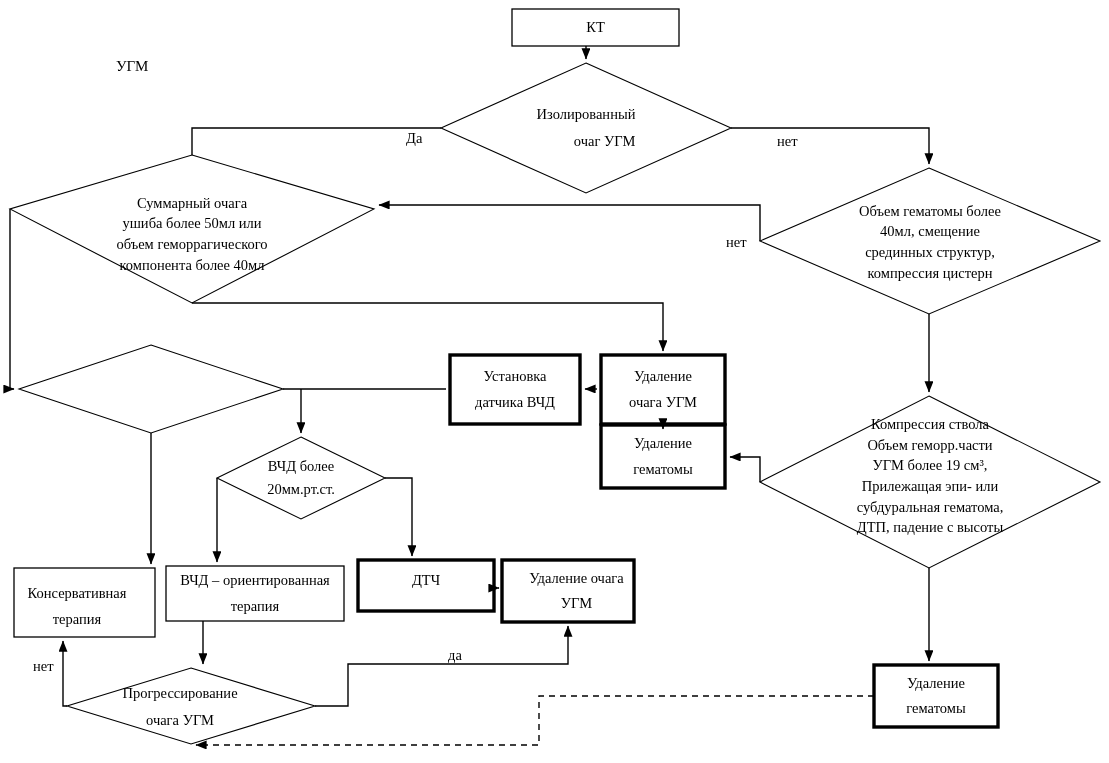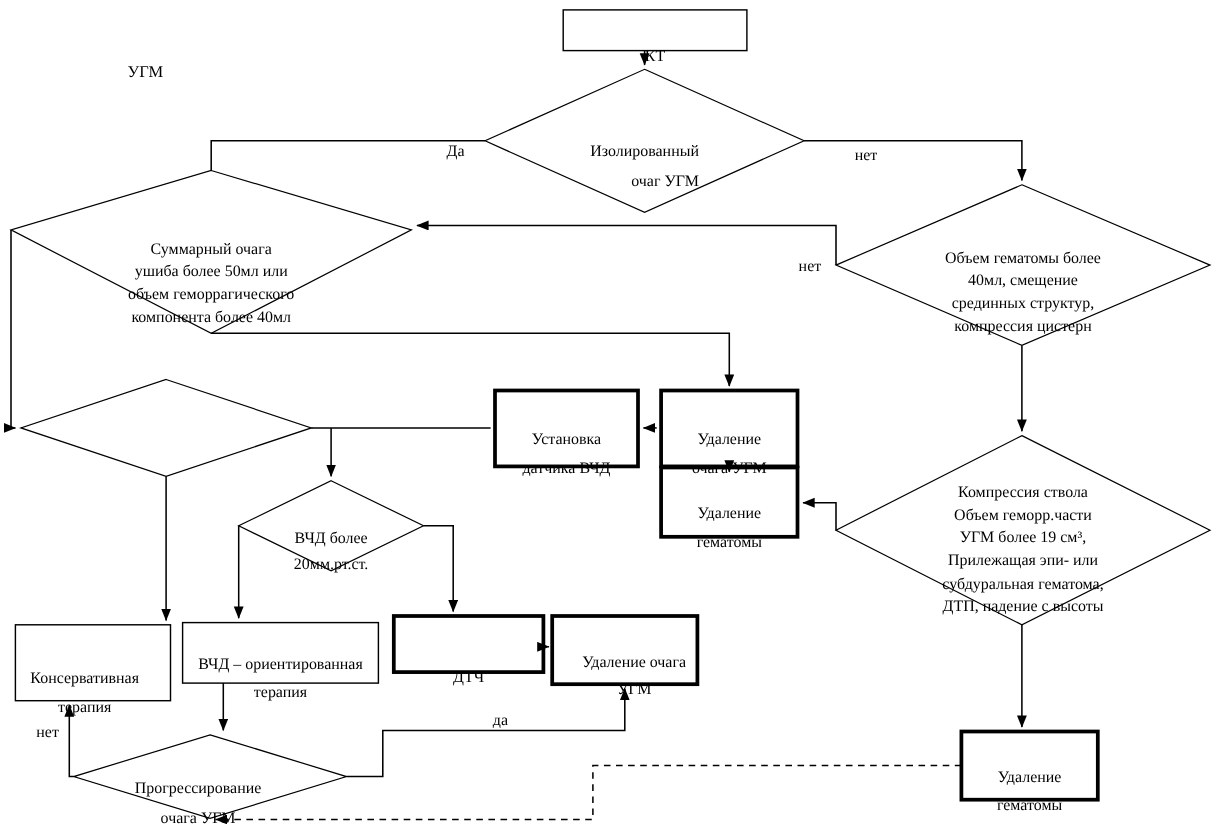--- a/index.html
+++ b/index.html
@@ -30,21 +30,20 @@
     position: absolute;
     display: flex;
     flex-direction: column;
     align-items: center;
     justify-content: center;
     text-align: center;
     line-height: 1.42;
     font-size: 14.5px;
     white-space: pre-line;
     pointer-events: none;
-    margin-top: 24px;
   }
   .node-label.box-text { line-height: 1.75; }
   .edge-label {
     position: absolute;
     font-size: 14.5px;
     white-space: nowrap;
   }
   .free-label {
     position: absolute;
     font-size: 15px;
@@ -179,21 +178,21 @@
 
   <div class="node-label" style="left:237px; top:455px; width:128px; height:46px; line-height:1.6;">ВЧД более
 20мм.рт.ст.</div>
 
   <div class="node-label box-text" style="left:14px; top:572px; width:126px; height:69px;">Консервативная
 терапия</div>
 
   <div class="node-label box-text" style="left:166px; top:566px; width:178px; height:55px;">ВЧД – ориентированная
 терапия</div>
 
-  <div class="node-label box-text" style="left:358px; top:560px; width:136px; height:51px; justify-content:flex-start; padding-top:20px; box-sizing:border-box;">ДТЧ</div>
+  <div class="node-label box-text" style="left:358px; top:560px; width:136px; height:51px; justify-content:flex-start; padding-top:8px; box-sizing:border-box;">ДТЧ</div>
 
   <div class="node-label box-text" style="left:502px; top:560px; width:149px; height:62px;">Удаление очага
 УГМ</div>
 
   <div class="node-label" style="left:95px; top:683px; width:170px; height:48px; line-height:1.85;">Прогрессирование
 очага УГМ</div>
 
   <div class="node-label box-text" style="left:874px; top:665px; width:124px; height:62px;">Удаление
 гематомы</div>
 

